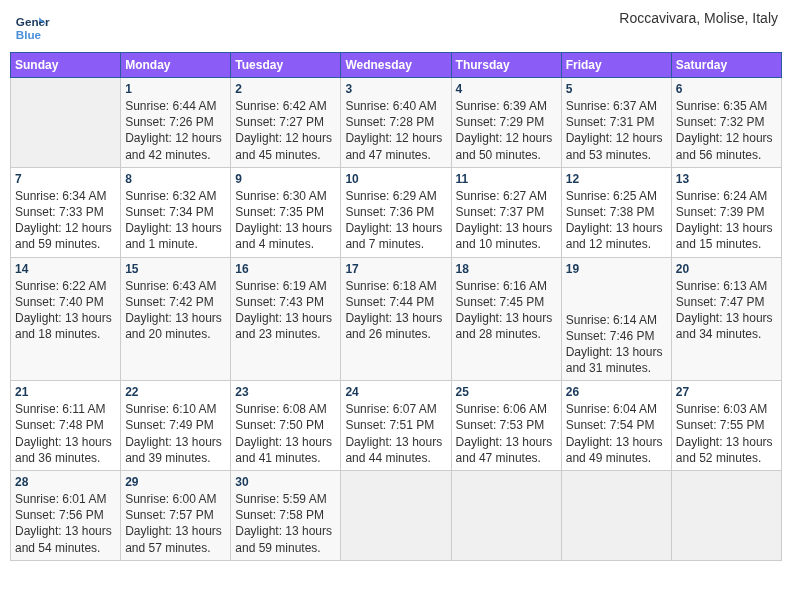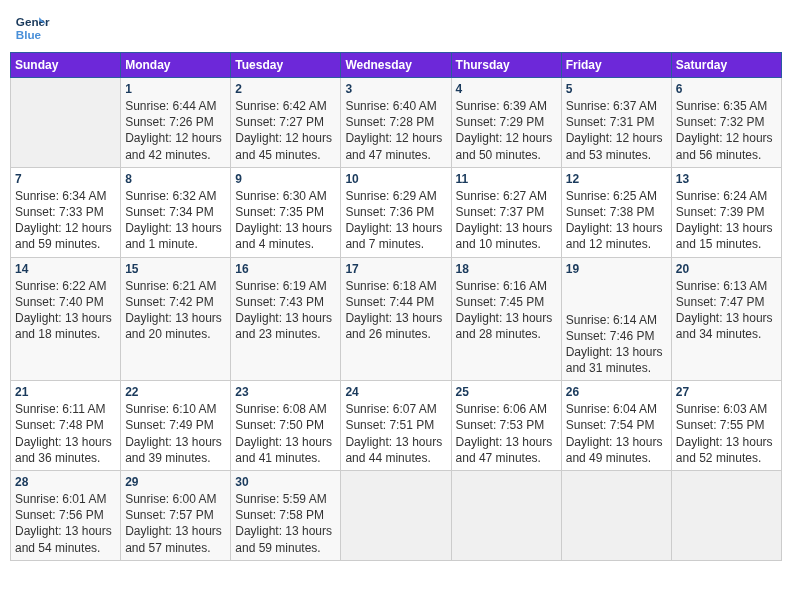--- a/index.html
+++ b/index.html
@@ -35,21 +35,21 @@
     .location {
       font-size: 14px;
       color: #333;
     }
     table {
       width: 100%;
       border-collapse: collapse;
       font-size: 10px;
     }
     thead tr {
-      background: #6d28d9;
+      background: #8b5cf6;
       color: #fff;
       margin-left: 20px;
     }
     thead th {
       padding: 5px 4px;
       text-align: left;
       font-size: 12px;
       font-weight: bold;
       border: 1px solid #2a5aa0;
     }
@@ -84,20 +84,21 @@
 
 <div class="header">
   <div class="logo">
     <svg class="logo-icon" viewBox="0 0 40 40">
       <text x="2" y="18" font-size="13" font-weight="bold" fill="#1a3a5c">General</text>
       <text x="2" y="32" font-size="13" font-weight="bold" fill="#4a90d9">Blue</text>
       <path d="M28 8 L36 16 L28 12 Z" fill="#4a90d9"></path>
     </svg>
   </div>
   <div class="title-block">
+    <div class="location">Roccavivara, Molise, Italy</div>
   </div>
 </div>
 
 <table>
   <thead>
     <tr>
     <th>Sunday</th>
         <th>Monday</th>
         <th>Tuesday</th>
         <th>Wednesday</th>
@@ -206,21 +207,21 @@
       <tr>
         <td>
           <span class="day-num">14</span>
           <div class="day-info" style="white-space: pre-line;">Sunrise: 6:22 AM
 Sunset: 7:40 PM
 Daylight: 13 hours
 and 18 minutes.</div>
         </td>
         <td>
           <span class="day-num">15</span>
-          <div class="day-info" style="white-space: pre-line;">Sunrise: 6:21 AM
+          <div class="day-info" style="white-space: pre-line;">Sunrise: 6:43 AM
 Sunset: 7:42 PM
 Daylight: 13 hours
 and 20 minutes.</div>
         </td>
         <td>
           <span class="day-num">16</span>
           <div class="day-info" style="white-space: pre-line;">Sunrise: 6:19 AM
 Sunset: 7:43 PM
 Daylight: 13 hours
 and 23 minutes.</div>

